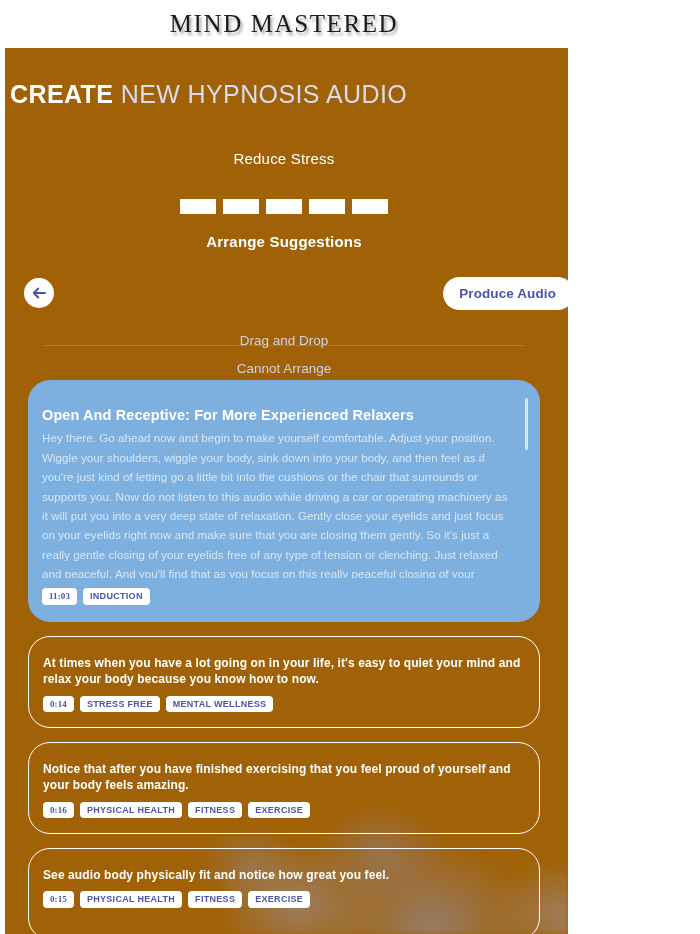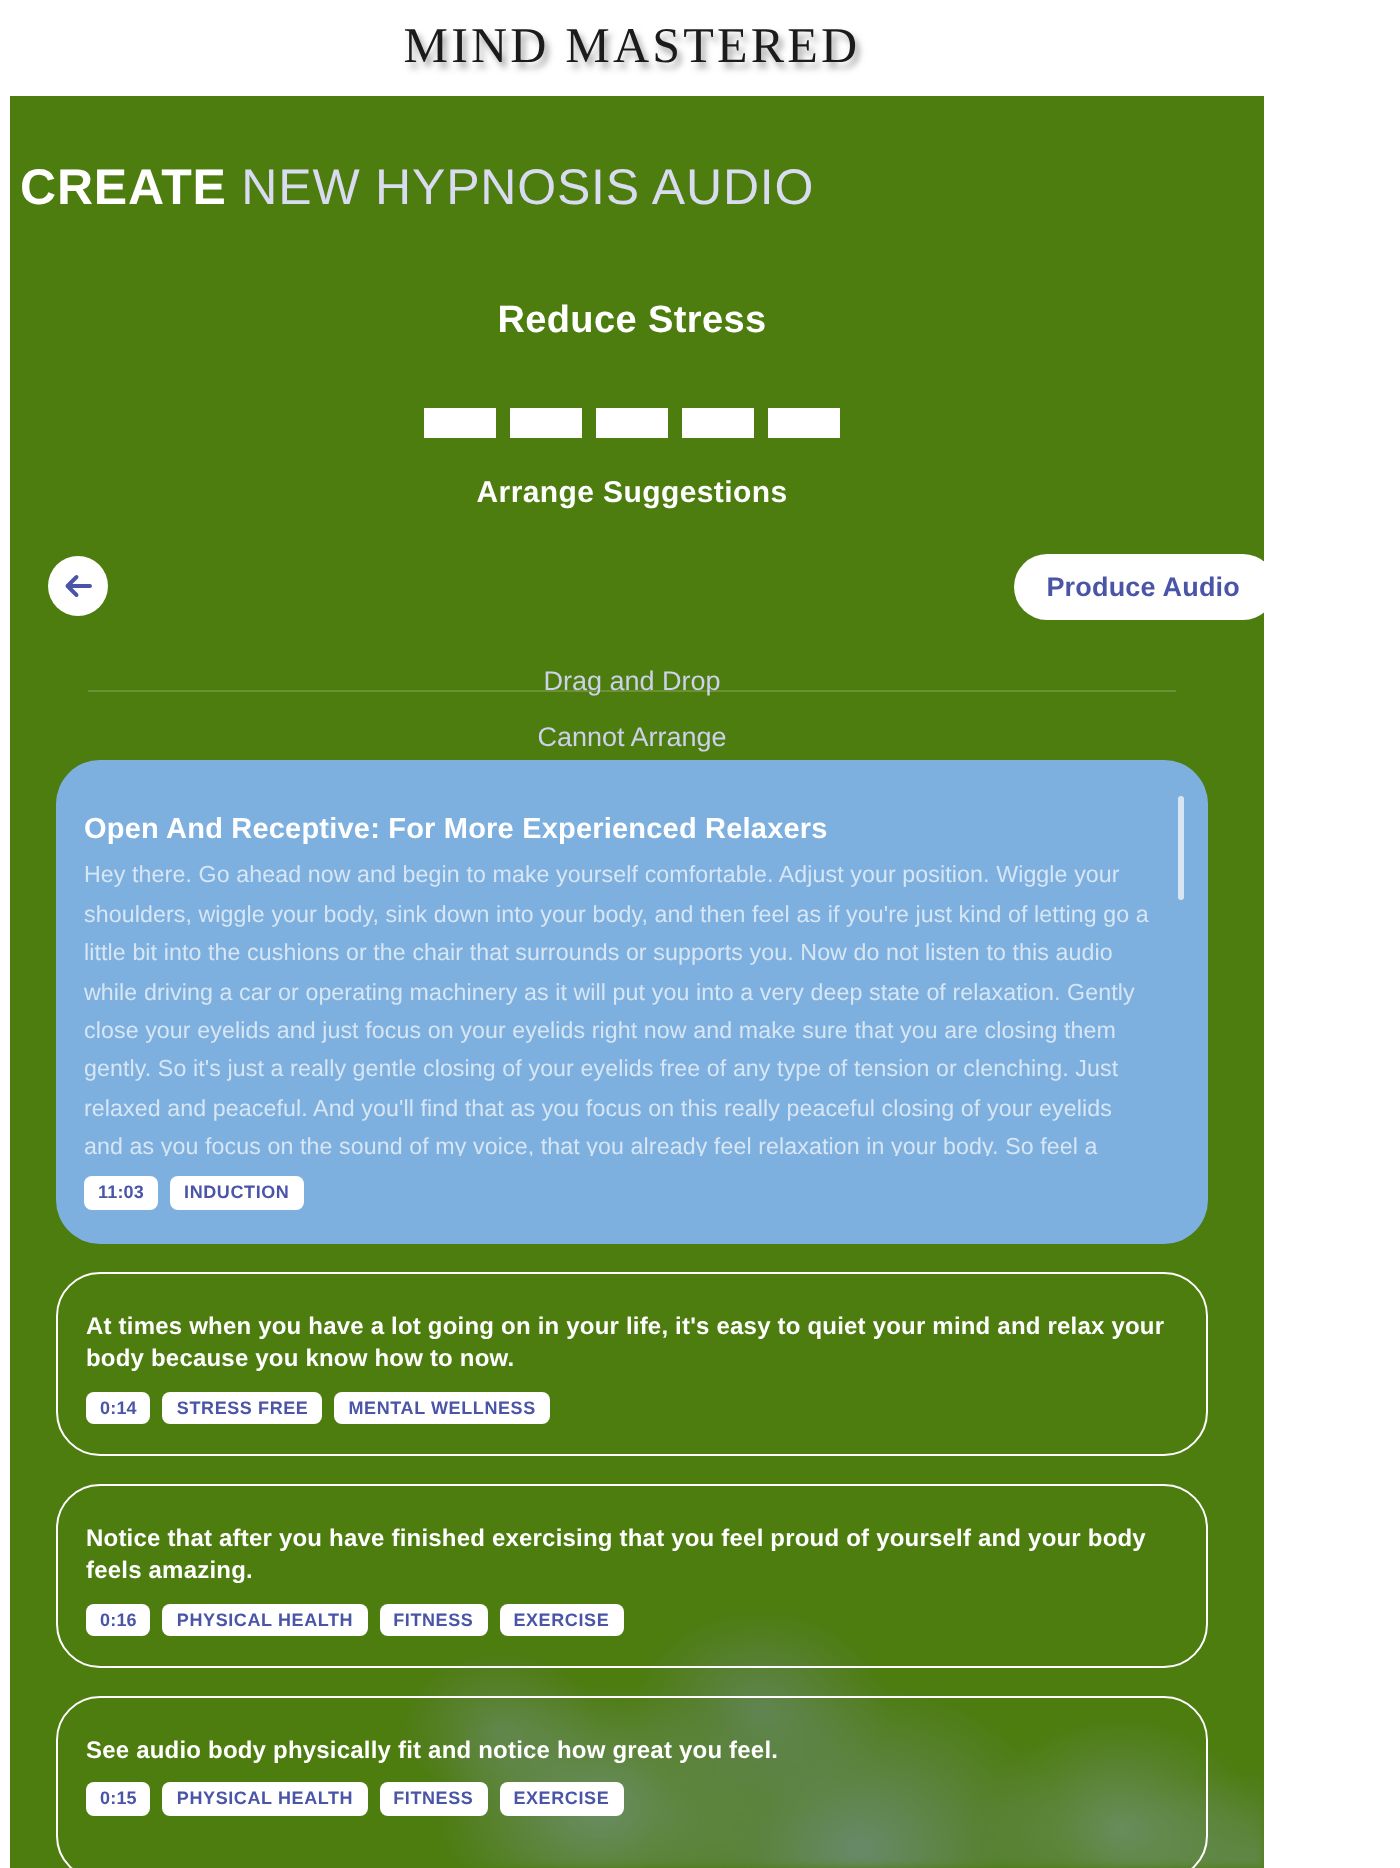--- a/index.html
+++ b/index.html
@@ -6,23 +6,23 @@
 
   html, body {
     width: 700px;
     height: 934px;
     overflow: hidden;
     font-family: "Liberation Sans", sans-serif;
   }
 
   .screen {
     position: relative;
-    width: 632px;
+    width: 568px;
     height: 934px;
-    background: #4d7c0f;
+    background: #a16207;
     overflow: hidden;
   }
 
   
   .bg-texture {
     position: absolute;
     left: 0; right: 0; bottom: 0;
     height: 330px;
     pointer-events: none;
     opacity: .55;
@@ -82,22 +82,22 @@
     color: #ffffff;
     font-weight: 700;
   }
 
   
   .wizard { position: absolute; left: 0; right: 0; top: 150px; z-index: 3; }
 
   .wizard-goal {
     text-align: center;
     color: #ffffff;
-    font-size: 19px;
-    font-weight: 700;
+    font-size: 15px;
+    font-weight: 400;
     letter-spacing: .2px;
   }
 
   .steps {
     margin-top: 32px;
     display: flex;
     justify-content: center;
     gap: 7px;
   }
   .step {
@@ -244,21 +244,21 @@
     background: #ffffff;
     color: #4a55a8;
     font-size: 9px;
     font-weight: 700;
     letter-spacing: .3px;
     padding: 3px 7px 3px 7px;
     border-radius: 4px;
     line-height: 1.2;
     white-space: nowrap;
   }
-  .tag.duration { letter-spacing: .1px; }
+  .tag.duration { letter-spacing: .1px; font-family: Liberation Serif, serif; }
 </style>
 </head>
 <body>
 
 <div class="screen">
 
   <div class="bg-texture"></div>
 
   <div class="brandbar">
     <div class="brand-logo">Mind Mastered</div>

